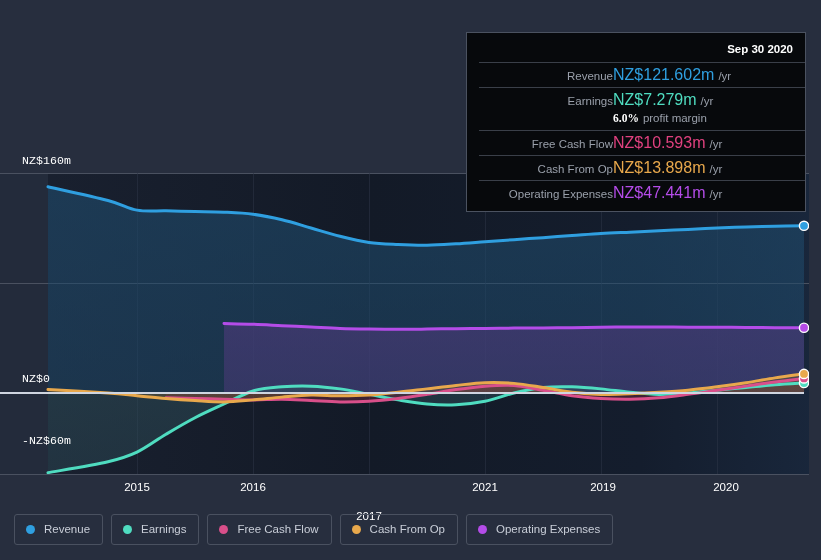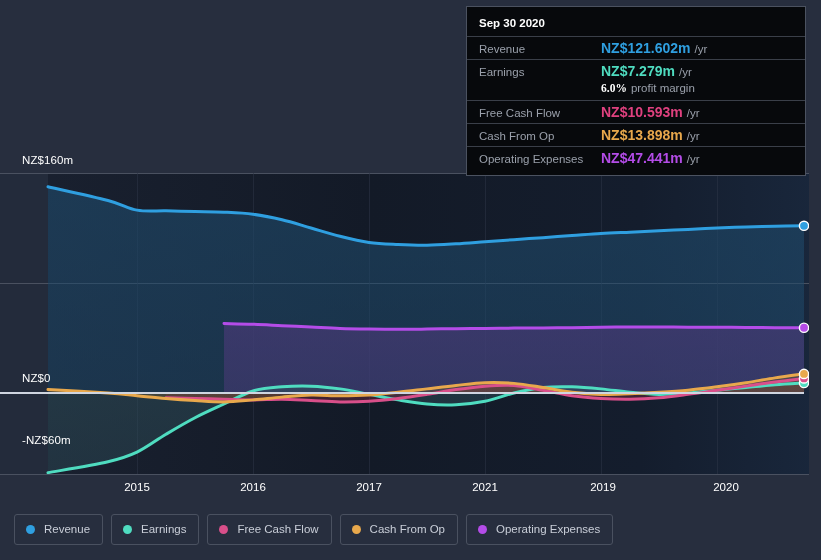--- a/index.html
+++ b/index.html
@@ -37,44 +37,46 @@
     top: 0;
   }
 
   
   .axis-label {
     position: absolute;
     font-size: 11.5px;
     color: #ffffff;
     white-space: nowrap;
     letter-spacing: .1px;
+    font-family: Liberation Mono, monospace;
   }
   .y-label-top   { left: 22px; top: 154px; }
   .y-label-zero  { left: 22px; top: 372px; }
   .y-label-bot   { left: 22px; top: 434px; }
 
   .x-label {
     position: absolute;
     top: 481px;
     font-size: 11.5px;
     color: #ffffff;
     transform: translateX(-50%);
     white-space: nowrap;
   }
 
   
   .tooltip-card {
     position: absolute;
     left: 466px;
-    top: 6px;
+    top: 32px;
     width: 340px;
     background: #07090c;
     border: 1px solid #4b5260;
     box-sizing: border-box;
-    padding: 8px 0 6px 0;
+    padding: 8px 0 6px 12px;
+    text-align: right;
   }
   .tt-title {
     font-size: 11.5px;
     font-weight: bold;
     color: #ffffff;
     padding: 2px 12px 7px 12px;
   }
   .tt-row {
     display: flex;
     align-items: baseline;
@@ -83,22 +85,22 @@
     min-height: 15px;
   }
   .tt-row.no-rule { border-top: none; padding-top: 0; }
   .tt-key {
     flex: 0 0 122px;
     font-size: 11.5px;
     color: #9aa0ab;
     white-space: nowrap;
   }
   .tt-val {
-    font-size: 14px;
-    font-weight: bold;
+    font-size: 16px;
+    font-weight: normal;
     white-space: nowrap;
   }
   .tt-unit {
     font-size: 11.5px;
     color: #9aa0ab;
     margin-left: 4px;
     font-weight: normal;
     white-space: nowrap;
   }
   .tt-margin-val { color: #ffffff; font-weight: bold; font-size: 11.5px; font-family: Liberation Serif, serif; }
@@ -208,21 +210,21 @@
       </svg>
   </div>
 
   <div class="axis-label y-label-top">NZ$160m</div>
   <div class="axis-label y-label-zero">NZ$0</div>
   <div class="axis-label y-label-bot">-NZ$60m</div>
 
   <div id="x-axis-labels">
       <div class="x-label" style="left: 137px;">2015</div>
       <div class="x-label" style="left: 253px;">2016</div>
-      <div class="x-label" style="left: 369px;">2017</div>
+      <div class="x-label" style="left: 369px; margin-top: 29px;">2017</div>
       <div class="x-label" style="left: 485px;">2021</div>
       <div class="x-label" style="left: 595px; margin-left: 8px;">2019</div>
       <div class="x-label" style="left: 726px; text-align: center;">2020</div>
     </div>
 
   <div class="tooltip-card">
     <div class="tt-title">Sep 30 2020</div>
     <div id="tooltip-rows">
         <div class="tt-row">
           <span class="tt-key">Revenue</span>

